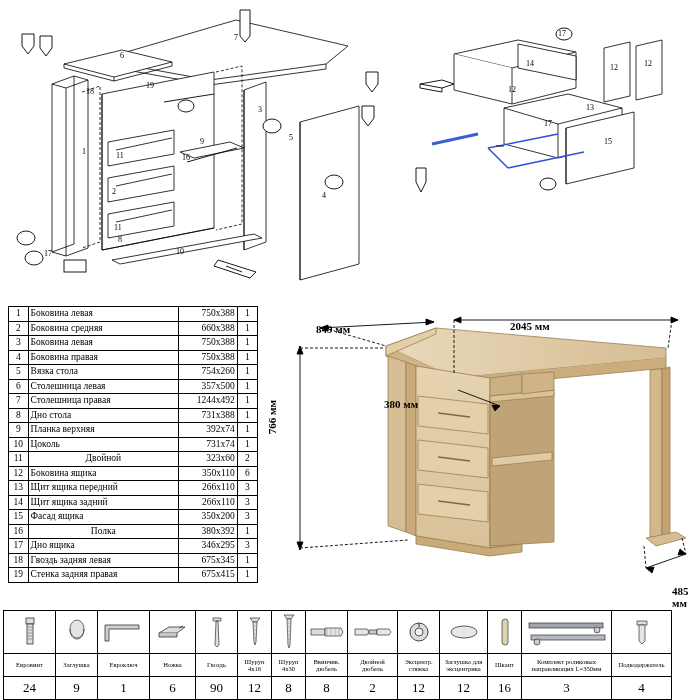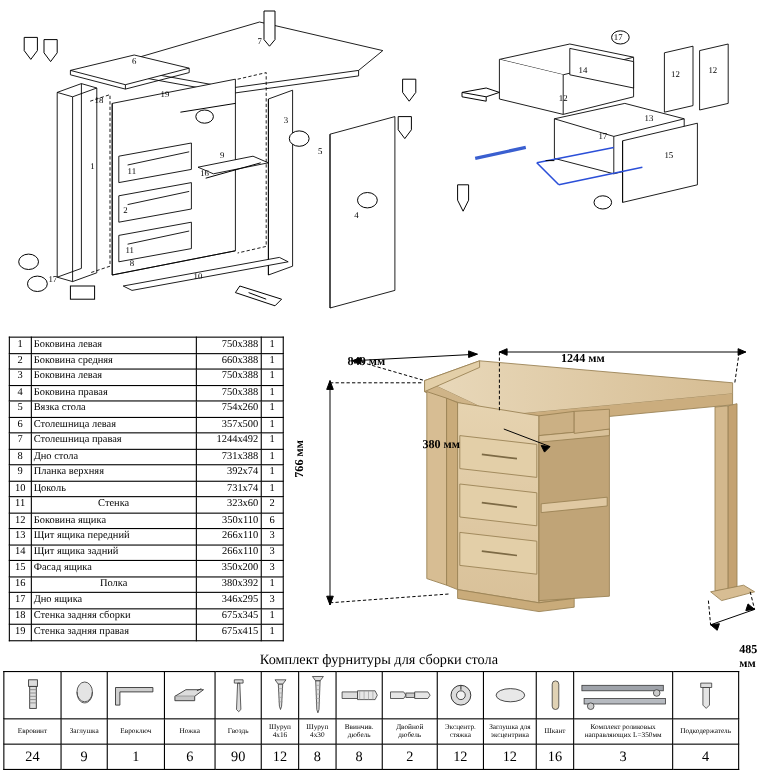--- a/index.html
+++ b/index.html
@@ -222,21 +222,21 @@
           <td class="q">1</td>
         </tr>
       <tr>
           <td class="n">10</td>
           <td class="nm">Цоколь</td>
           <td class="dim">731x74</td>
           <td class="q">1</td>
         </tr>
       <tr>
           <td class="n">11</td>
-          <td class="nm" style="text-align:center">Стенка</td>
+          <td class="nm" style="text-align:center">Двойной</td>
           <td class="dim">323x60</td>
           <td class="q">2</td>
         </tr>
       <tr>
           <td class="n">12</td>
           <td class="nm">Боковина ящика</td>
           <td class="dim">350x110</td>
           <td class="q">6</td>
         </tr>
       <tr>
@@ -264,21 +264,21 @@
           <td class="q">1</td>
         </tr>
       <tr>
           <td class="n">17</td>
           <td class="nm">Дно ящика</td>
           <td class="dim">346x295</td>
           <td class="q">3</td>
         </tr>
       <tr>
           <td class="n">18</td>
-          <td class="nm">Стенка задняя сборки</td>
+          <td class="nm">Гвоздь задняя левая</td>
           <td class="dim">675x345</td>
           <td class="q">1</td>
         </tr>
       <tr>
           <td class="n">19</td>
           <td class="nm">Стенка задняя правая</td>
           <td class="dim">675x415</td>
           <td class="q">1</td>
         </tr>
     </tbody>
@@ -360,27 +360,26 @@
 
       <line x1="388" y1="268" x2="428" y2="254"></line>
       <path d="M388 268 l8 -1 l-2 6 z" fill="#000"></path>
           <path d="M428 254 l-8 1 l2 -6 z" fill="#000"></path>
       <line x1="386" y1="246" x2="388" y2="268" stroke-dasharray="3 2"></line>
       <line x1="424" y1="238" x2="428" y2="254" stroke-dasharray="3 2"></line>
     </g>
   </svg>
   </div>
 
-  <div class="dlabel" style="left:510px;top:300px;">1244 мм</div>
+  <div class="dlabel" style="left:510px;top:300px;">2045 мм</div>
   <div class="dlabel" style="left:316px;top:303px;">849 мм</div>
   <div class="vlabel" style="left:266px;top:400px;">766 мм</div>
   <div class="dlabel" style="left:384px;top:378px;">380 мм</div>
   <div class="dlabel" style="left:672px;top:565px;">485 мм</div>
 
-  <div class="kit-title">Комплект фурнитуры для сборки стола</div>
 
   <table class="kit">
     <colgroup>
       <col style="width:52px">
         <col style="width:42px">
         <col style="width:52px">
         <col style="width:46px">
       <col style="width:42px">
         <col style="width:34px">
         <col style="width:34px">

